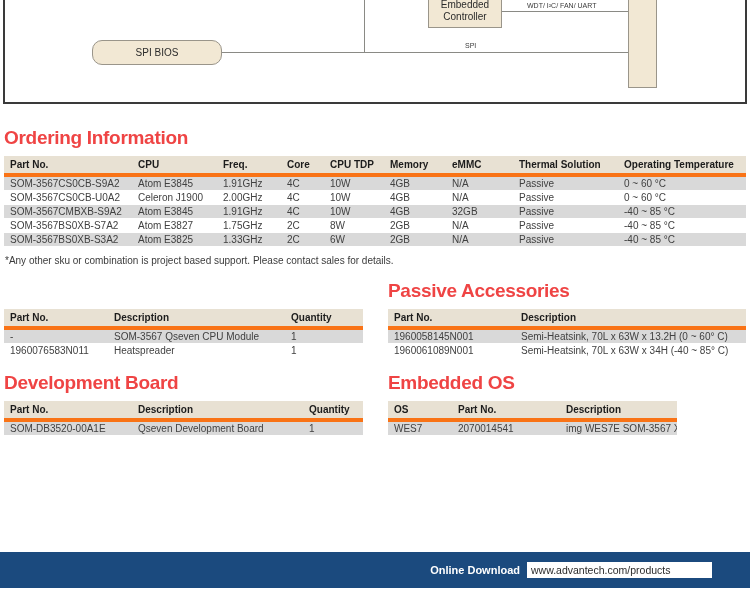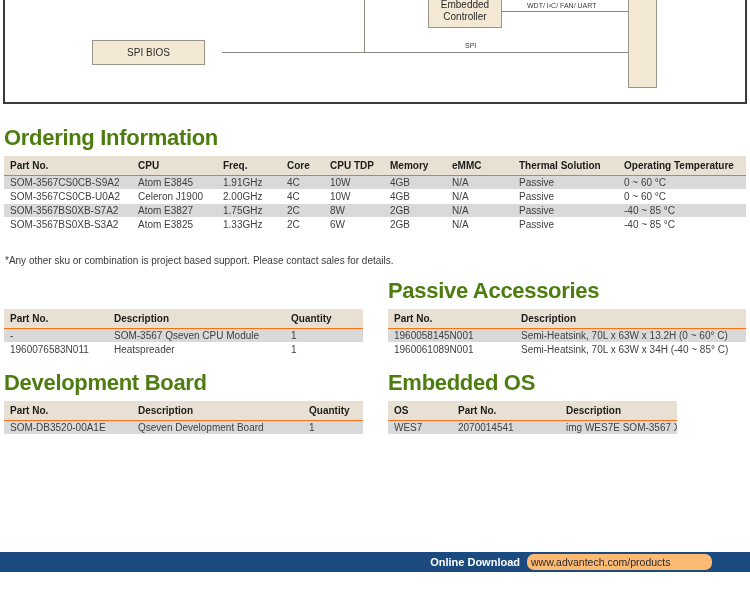--- a/index.html
+++ b/index.html
@@ -18,68 +18,68 @@
   .dbox {
     position:absolute; background:#f2e8d4; border:1px solid #9a958a;
     display:flex; align-items:center; justify-content:center;
     font-size:10px; color:#2b2b2b; text-align:center;
   }
   .dbox .two-line { line-height:12px; }
   .dlabel { position:absolute; font-size:7px; color:#3a3a3a; white-space:nowrap; }
 
   
   .sec-title {
-    position:absolute; font-size:22px; font-weight:bold; color:#4d7c0f;
+    position:absolute; font-size:19px; font-weight:bold; color:#ef4444;
     letter-spacing:-0.3px; line-height:24px; white-space:nowrap;
   }
 
   
   .dtable { position:absolute; }
   .dtable table {
     border-collapse:collapse; width:100%; table-layout:fixed;
     font-size:10px; color:#414141;
   }
   .dtable th {
     background:#e8e1d3; text-align:left; font-weight:bold; color:#1c1c1c;
-    padding:3px 6px; height:19px; border-bottom:1px solid #f97316;
+    padding:3px 6px; height:19px; border-bottom:4px solid #f97316;
     font-size:10px; white-space:nowrap; overflow:hidden;
   }
   .dtable td {
     padding:1px 6px; height:14px; border-bottom:1px solid #ffffff;
     white-space:nowrap; overflow:hidden;
   }
   .dtable tbody tr:nth-child(odd) td { background:#d9d9d9; }
   .dtable tbody tr:nth-child(even) td { background:#ffffff; }
 
   .footnote { position:absolute; font-size:10px; color:#3b3b3b; white-space:nowrap; }
 
   
   .footer-bar {
-    position:absolute; left:0; top:552px; width:750px; height:20px;
+    position:absolute; left:0; top:552px; width:750px; height:36px;
     background:#1b4a7e; display:flex; align-items:center;
     justify-content:flex-end; padding-right:38px;
   }
   .footer-label { color:#ffffff; font-weight:bold; font-size:11px; margin-right:7px; white-space:nowrap; }
   .footer-url {
-    background:#fdba74; width:185px; height:16px; display:flex; align-items:center;
-    padding-left:4px; font-size:10.5px; color:#2b2b2b; white-space:nowrap; overflow:hidden;border-radius:7px;
+    background:#ffffff; width:185px; height:16px; display:flex; align-items:center;
+    padding-left:4px; font-size:10.5px; color:#2b2b2b; white-space:nowrap; overflow:hidden;
   }
 </style>
 </head>
 <body>
 
 <div class="page">
 
   <div class="diagram-frame"></div>
 
   <div class="dline" style="left:364px; top:0; width:1px; height:53px;"></div>
   <div class="dline" style="left:222px; top:52px; width:406px; height:1px;"></div>
   <div class="dline" style="left:502px; top:11px; width:126px; height:1px;"></div>
 
-  <div class="dbox" style="left:92px; top:40px; width:113px; height:25px;">
+  <div class="dbox" style="left:92px; top:40px; width:130px; height:25px;border-radius:10px;">
     <span>SPI BIOS</span>
   </div>
 
   <div class="dbox" style="left:428px; top:-6px; width:74px; height:34px;">
     <span class="two-line">
       <span>Embedded</span><br>
       <span>Controller</span>
     </span>
   </div>
 
@@ -132,20 +132,31 @@
             <td>Celeron J1900</td>
             <td>2.00GHz</td>
             <td>4C</td>
             <td>10W</td>
             <td>4GB</td>
             <td>N/A</td>
             <td>Passive</td>
             <td>0 ~ 60 °C</td>
           </tr>
           <tr>
+            <td>SOM-3567CMBXB-S9A2</td>
+            <td>Atom E3845</td>
+            <td>1.91GHz</td>
+            <td>4C</td>
+            <td>10W</td>
+            <td>4GB</td>
+            <td>32GB</td>
+            <td>Passive</td>
+            <td>-40 ~ 85 °C</td>
+          </tr>
+          <tr>
             <td>SOM-3567BS0XB-S7A2</td>
             <td>Atom E3827</td>
             <td>1.75GHz</td>
             <td>2C</td>
             <td>8W</td>
             <td>2GB</td>
             <td>N/A</td>
             <td>Passive</td>
             <td>-40 ~ 85 °C</td>
           </tr>

